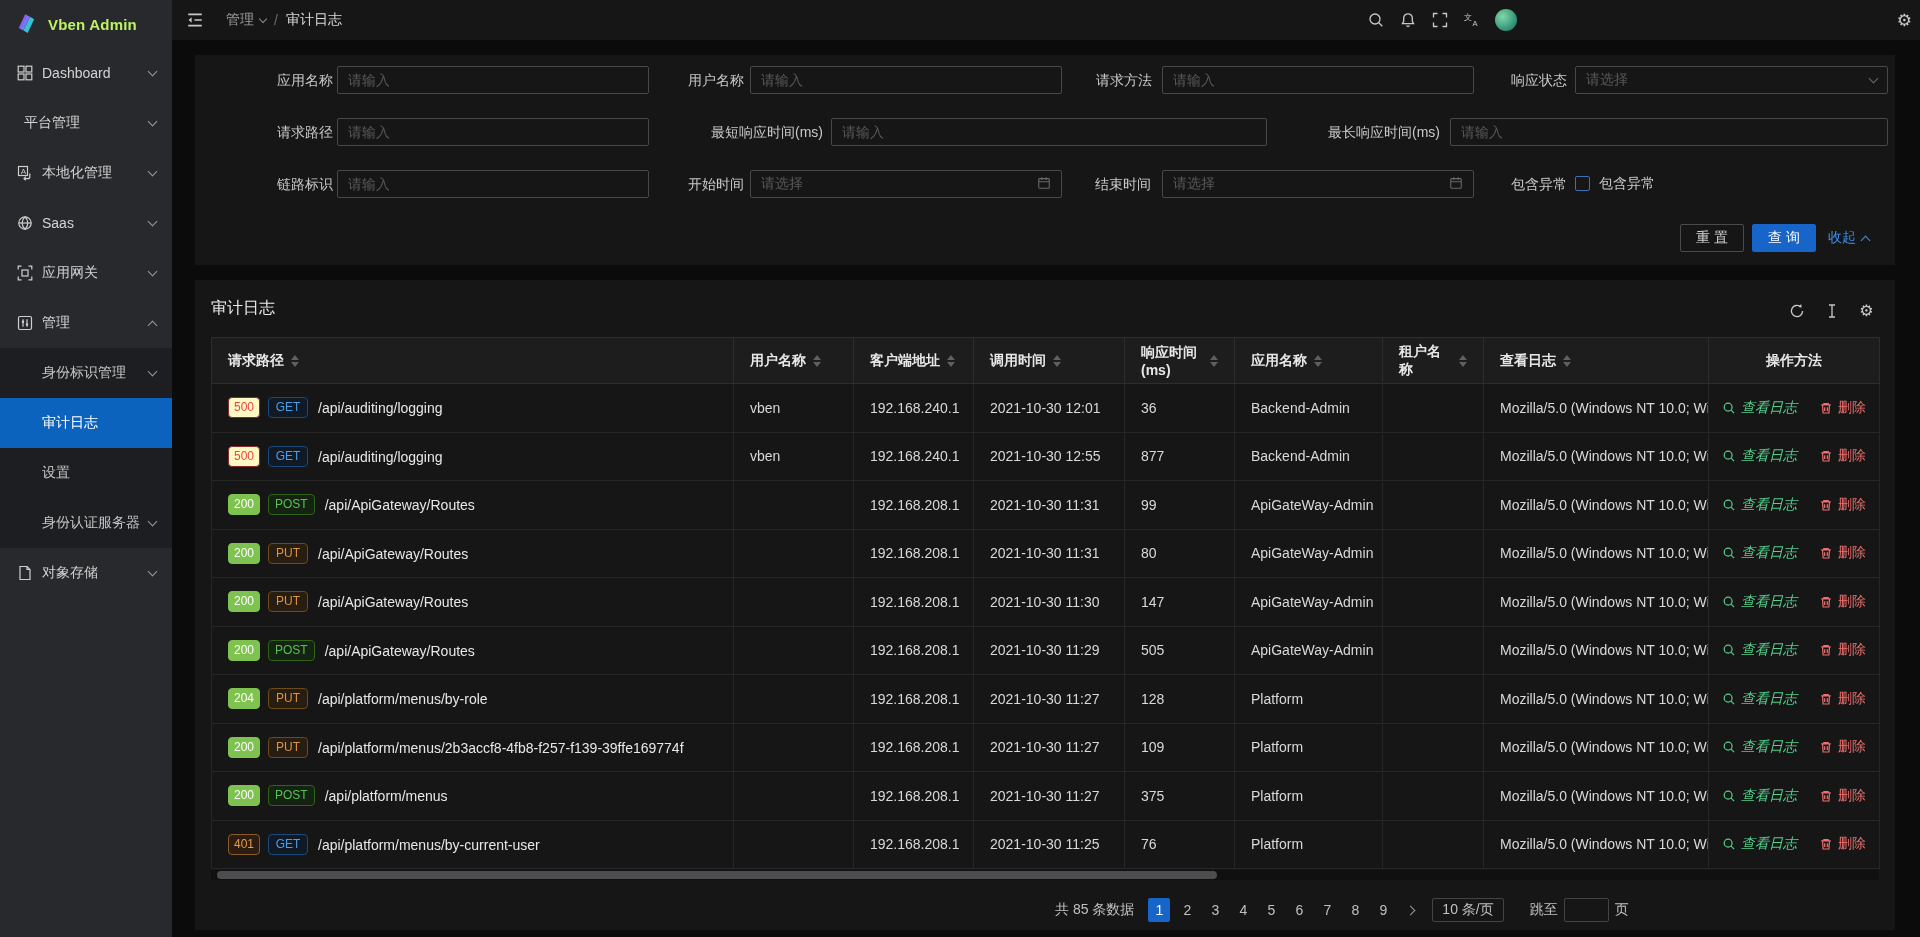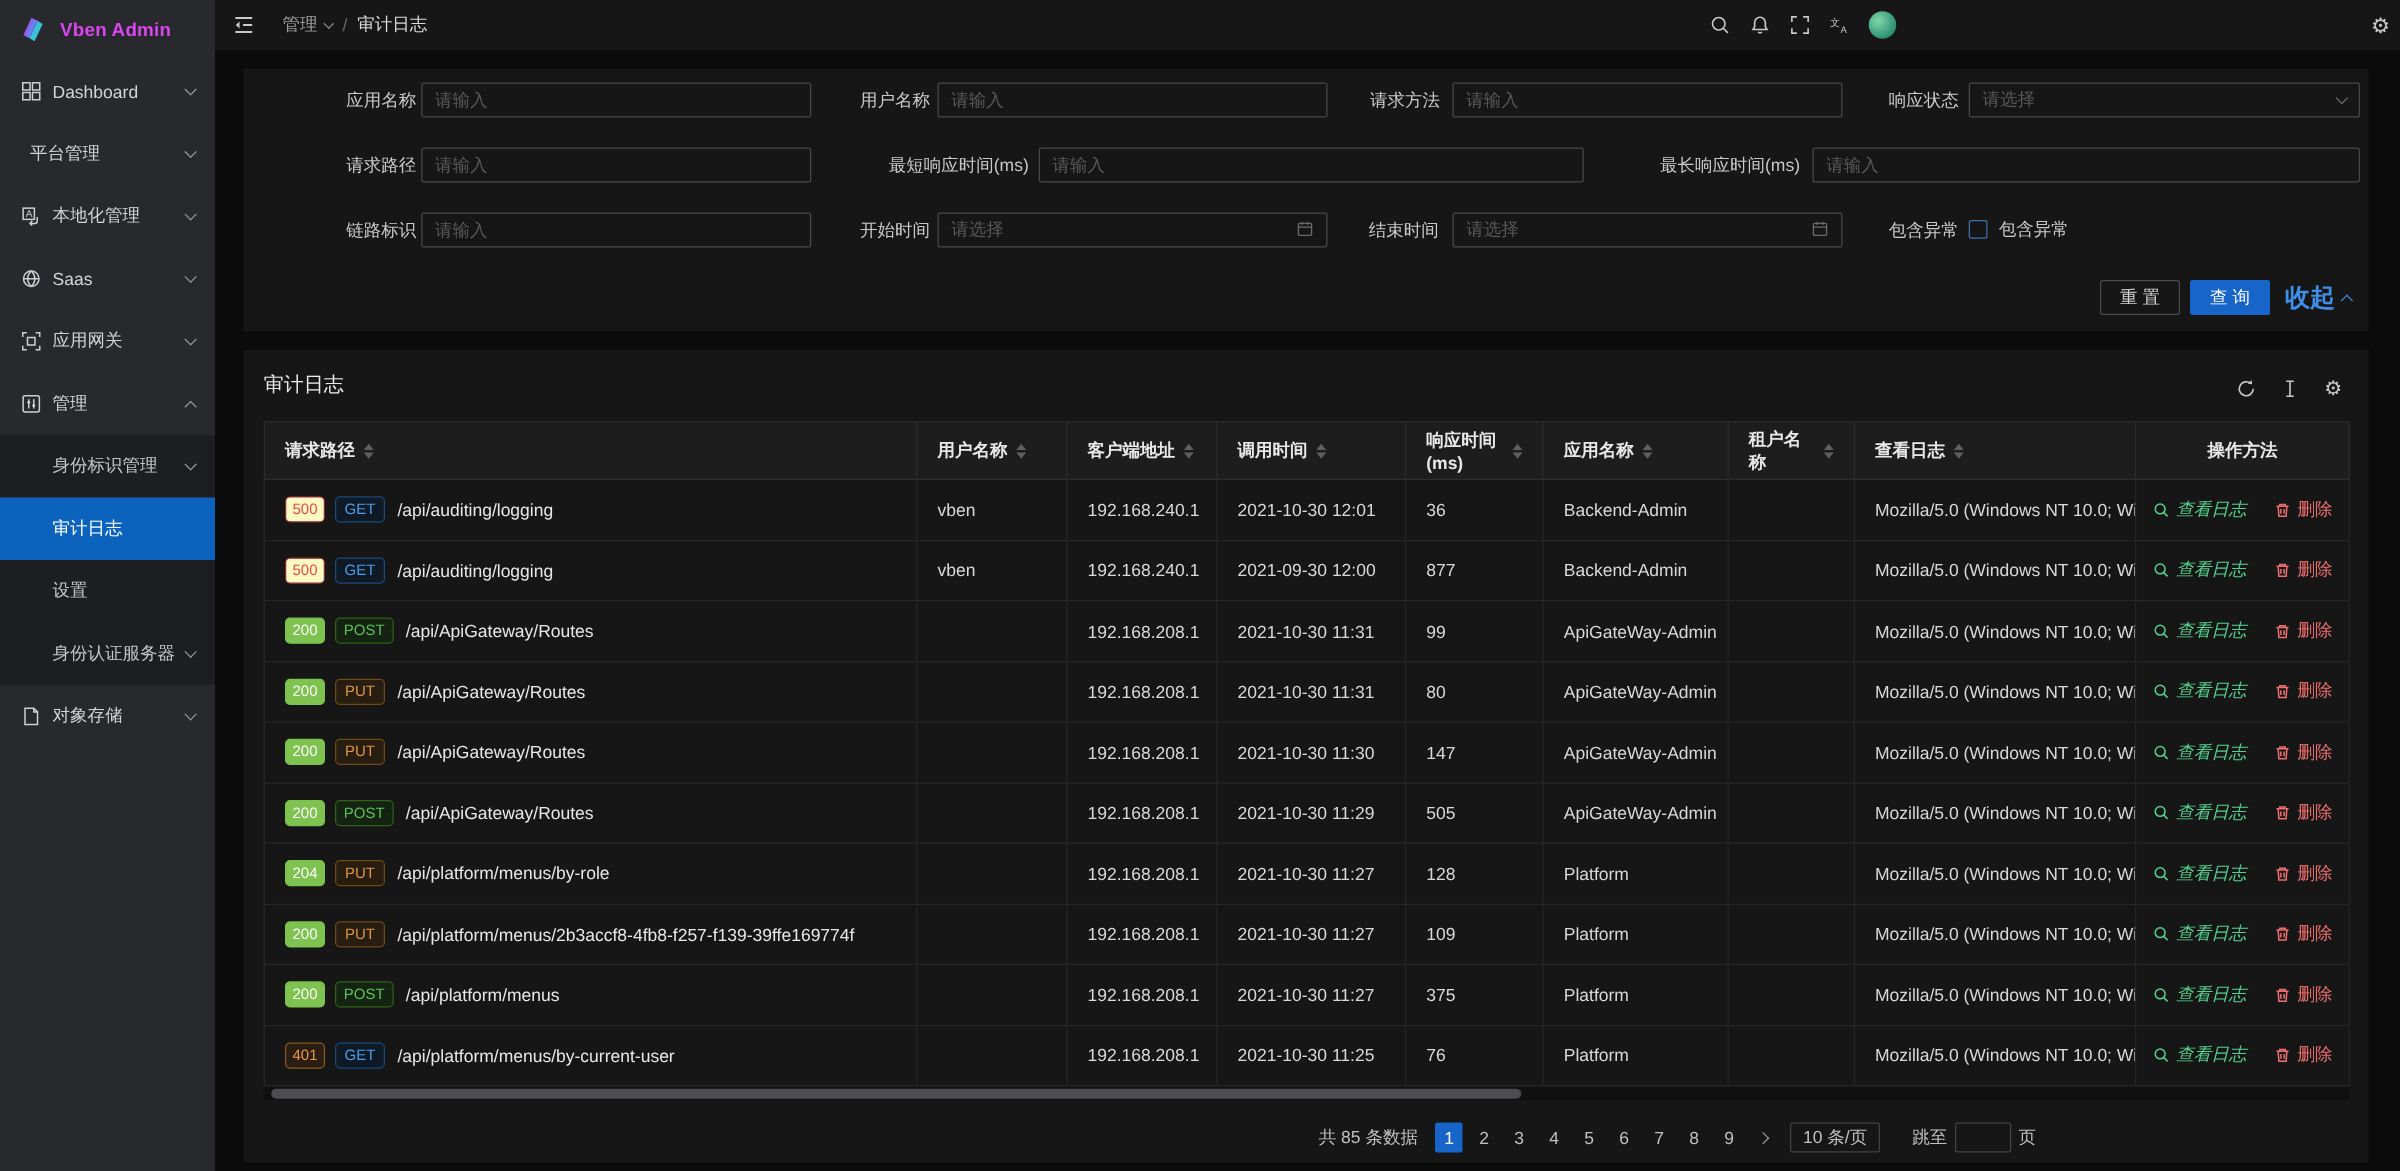--- a/index.html
+++ b/index.html
@@ -3,21 +3,21 @@
 <meta charset="utf-8">
 <style>
   * { margin:0; padding:0; box-sizing:border-box; }
   html,body { background:#0b0b0b; }
   body { font-family:"Liberation Sans", sans-serif; }
   .app { position:relative; width:1920px; height:937px; background:#0b0b0b; overflow:hidden; }
 
   
   .sidebar { position:absolute; left:0; top:0; width:172px; height:937px; background:#28292c; z-index:5; }
   .logo-row { height:48px; display:flex; align-items:center; padding-left:13px; gap:9px; }
-  .logo-text { color:#d946ef; font-weight:bold; font-size:15px; letter-spacing:.2px; }
+  .logo-text { color:#bef264; font-weight:bold; font-size:15px; letter-spacing:.2px; }
   .side-item { height:50px; display:flex; align-items:center; padding:0 16px 0 17px; gap:8px; font-size:14px; color:#d4d4d4; cursor:pointer; }
   .side-item.no-icon { padding-left:24px; }
   .mi-icon { width:17px; height:17px; color:#cfcfcf; flex:none; display:flex; align-items:center; }
   .mi-icon svg { width:16px; height:16px; stroke:currentColor; stroke-width:1.2; fill:none; }
   .mi-label { flex:1; white-space:nowrap; overflow:hidden; }
   .chev { width:7px; height:7px; border-right:1.5px solid #9a9a9a; border-bottom:1.5px solid #9a9a9a; transform:rotate(45deg); margin-top:-3px; flex:none; }
   .chev.up { transform:rotate(-135deg); margin-top:4px; }
   .submenu { background:#1d1e21; }
   .sub-item { height:50px; display:flex; align-items:center; padding:0 16px 0 42px; font-size:14px; color:#c6c6c6; cursor:pointer; }
   .sub-item .mi-label { flex:1; }
@@ -50,21 +50,21 @@
   .fc input::placeholder { color:#585858; }
   .datebox, .selbox { width:100%; height:28px; border:1px solid #484848; border-radius:2px; display:flex; align-items:center; padding:0 10px; font-size:14px; color:#585858; cursor:pointer; }
   .datebox .ph, .selbox .ph { flex:1; }
   .cal-ic svg { width:14px; height:14px; stroke:#6a6a6a; stroke-width:1.2; fill:none; }
   .sel-caret { width:7px; height:7px; border-right:1.4px solid #6a6a6a; border-bottom:1.4px solid #6a6a6a; transform:rotate(45deg); margin-top:-3px; }
   .cb { position:absolute; width:15px; height:15px; border:1px solid #3f6fae; border-radius:2px; background:transparent; appearance:none; cursor:pointer; }
   .cb-label { position:absolute; font-size:14px; color:#c9c9c9; line-height:15px; }
   .btn { position:absolute; height:28px; border-radius:2px; font-size:14px; display:flex; align-items:center; justify-content:center; cursor:pointer; font-family:inherit; }
   .btn.reset { left:1485px; top:169px; width:64px; background:transparent; border:1px solid #4a4a4a; color:#d4d4d4; }
   .btn.query { left:1557px; top:169px; width:64px; background:#1765c9; border:1px solid #1765c9; color:#ffffff; }
-  .collapse-link { position:absolute; left:1633px; top:169px; height:28px; display:flex; align-items:center; gap:6px; color:#3f8eea; font-size:20px; cursor:pointer;font-weight:bold; }
+  .collapse-link { position:absolute; left:1633px; top:169px; height:28px; display:flex; align-items:center; gap:6px; color:#3f8eea; font-size:14px; cursor:pointer; }
   .collapse-link .chev { border-color:#3f8eea; }
 
   
   .grid-head { position:relative; height:57px; }
   .grid-title { position:absolute; left:16px; top:18px; font-size:16px; color:#eaeaea; }
   .toolbar { position:absolute; right:20px; top:22px; display:flex; align-items:center; gap:18px; color:#c8c8c8; }
   .tool-ic { width:17px; height:17px; cursor:pointer; display:flex; align-items:center; justify-content:center; font-size:16px; }
   .tool-ic svg { width:16px; height:16px; stroke:currentColor; stroke-width:1.3; fill:none; }
 
   table.vxe { position:absolute; left:16px; top:57px; width:1668px; border-collapse:collapse; table-layout:fixed; }
@@ -479,21 +479,21 @@
         </span>
       </span>
     </td>
   </tr>
           <tr>
     <td>
       <span class="badge st st-red">500</span><span class="badge m m-get">GET</span><span class="path-txt">/api/auditing/logging</span>
     </td>
     <td>vben</td>
     <td>192.168.240.1</td>
-    <td>2021-09-30 12:00</td>
+    <td>2021-10-30 12:55</td>
     <td>877</td>
     <td>Backend-Admin</td>
     <td></td>
     <td>Mozilla/5.0 (Windows NT 10.0; Win</td>
     <td>
       <span class="c-act-wrap">
         <span class="act-link act-view">
           <svg viewBox="0 0 16 16">
                     <circle cx="7" cy="7" r="4.5"></circle>
                     <path d="M10.4 10.4 13.8 13.8"></path>

